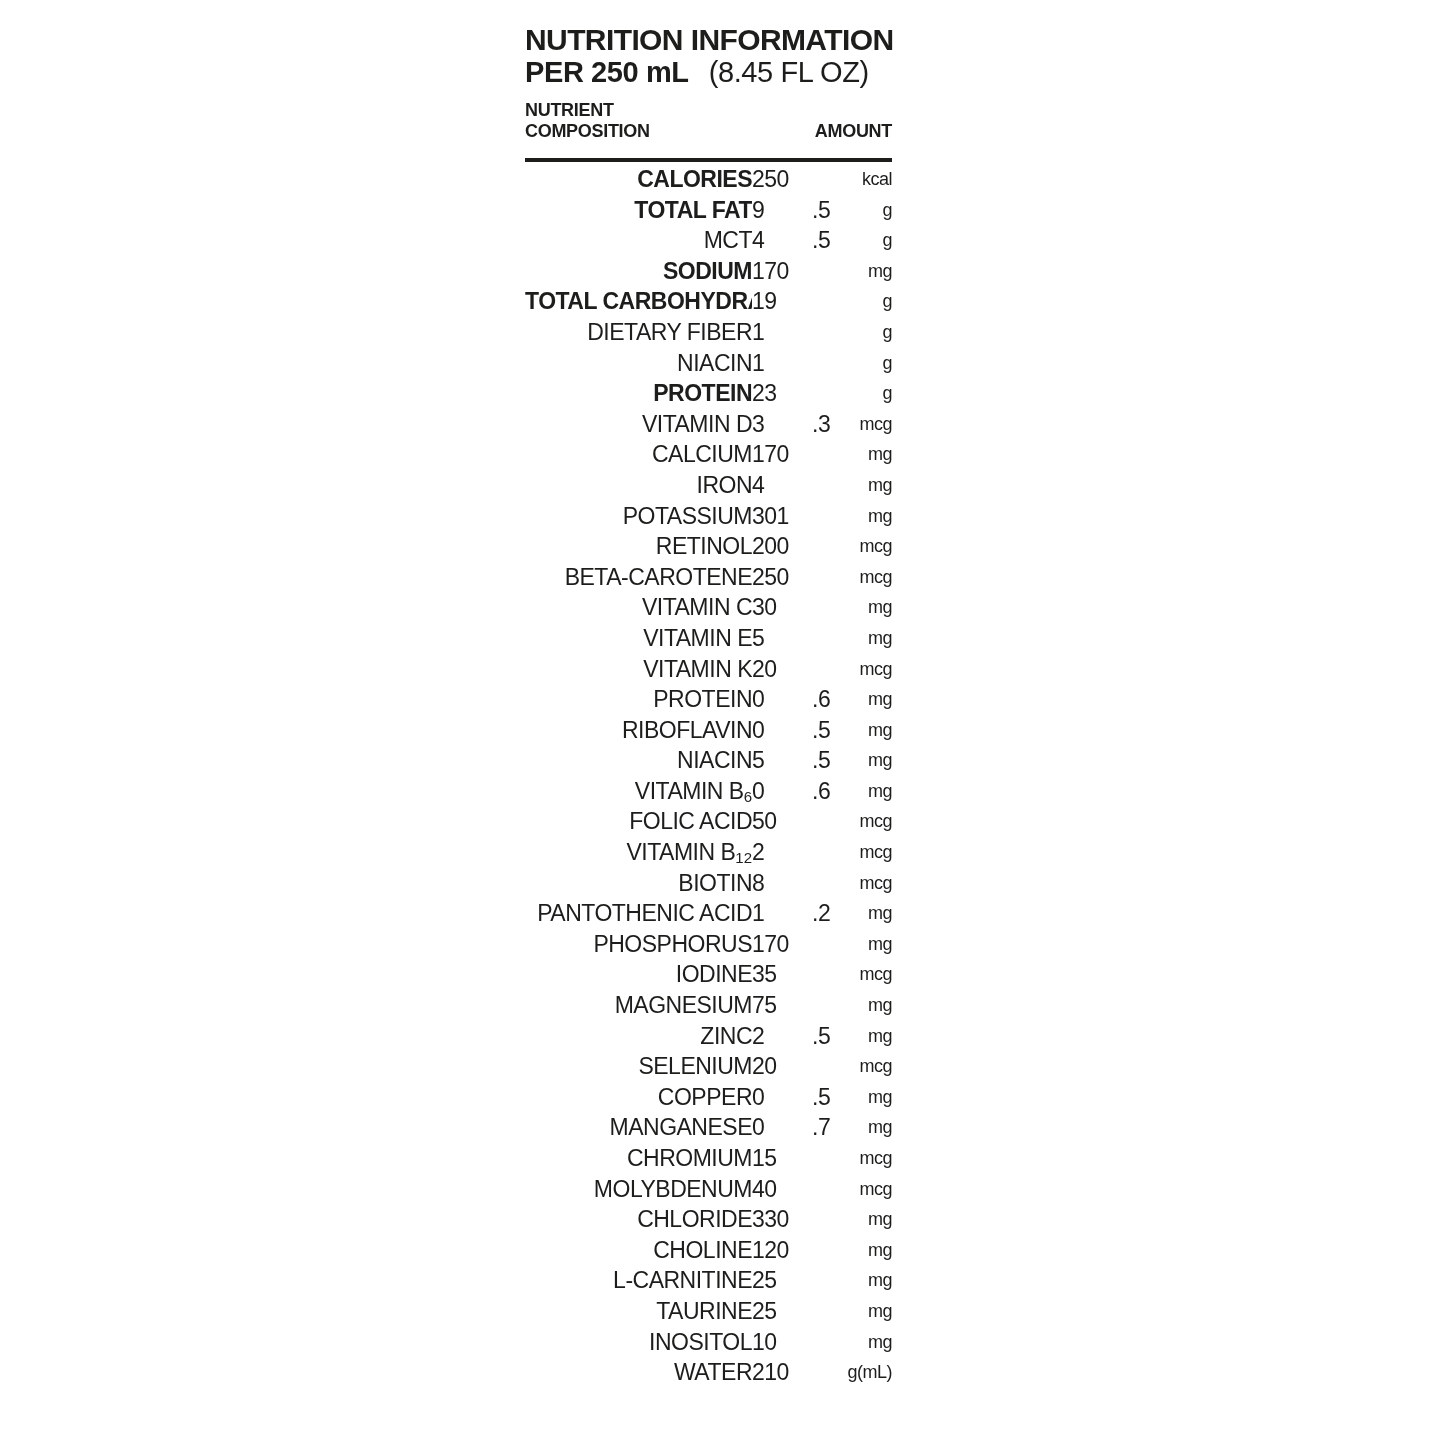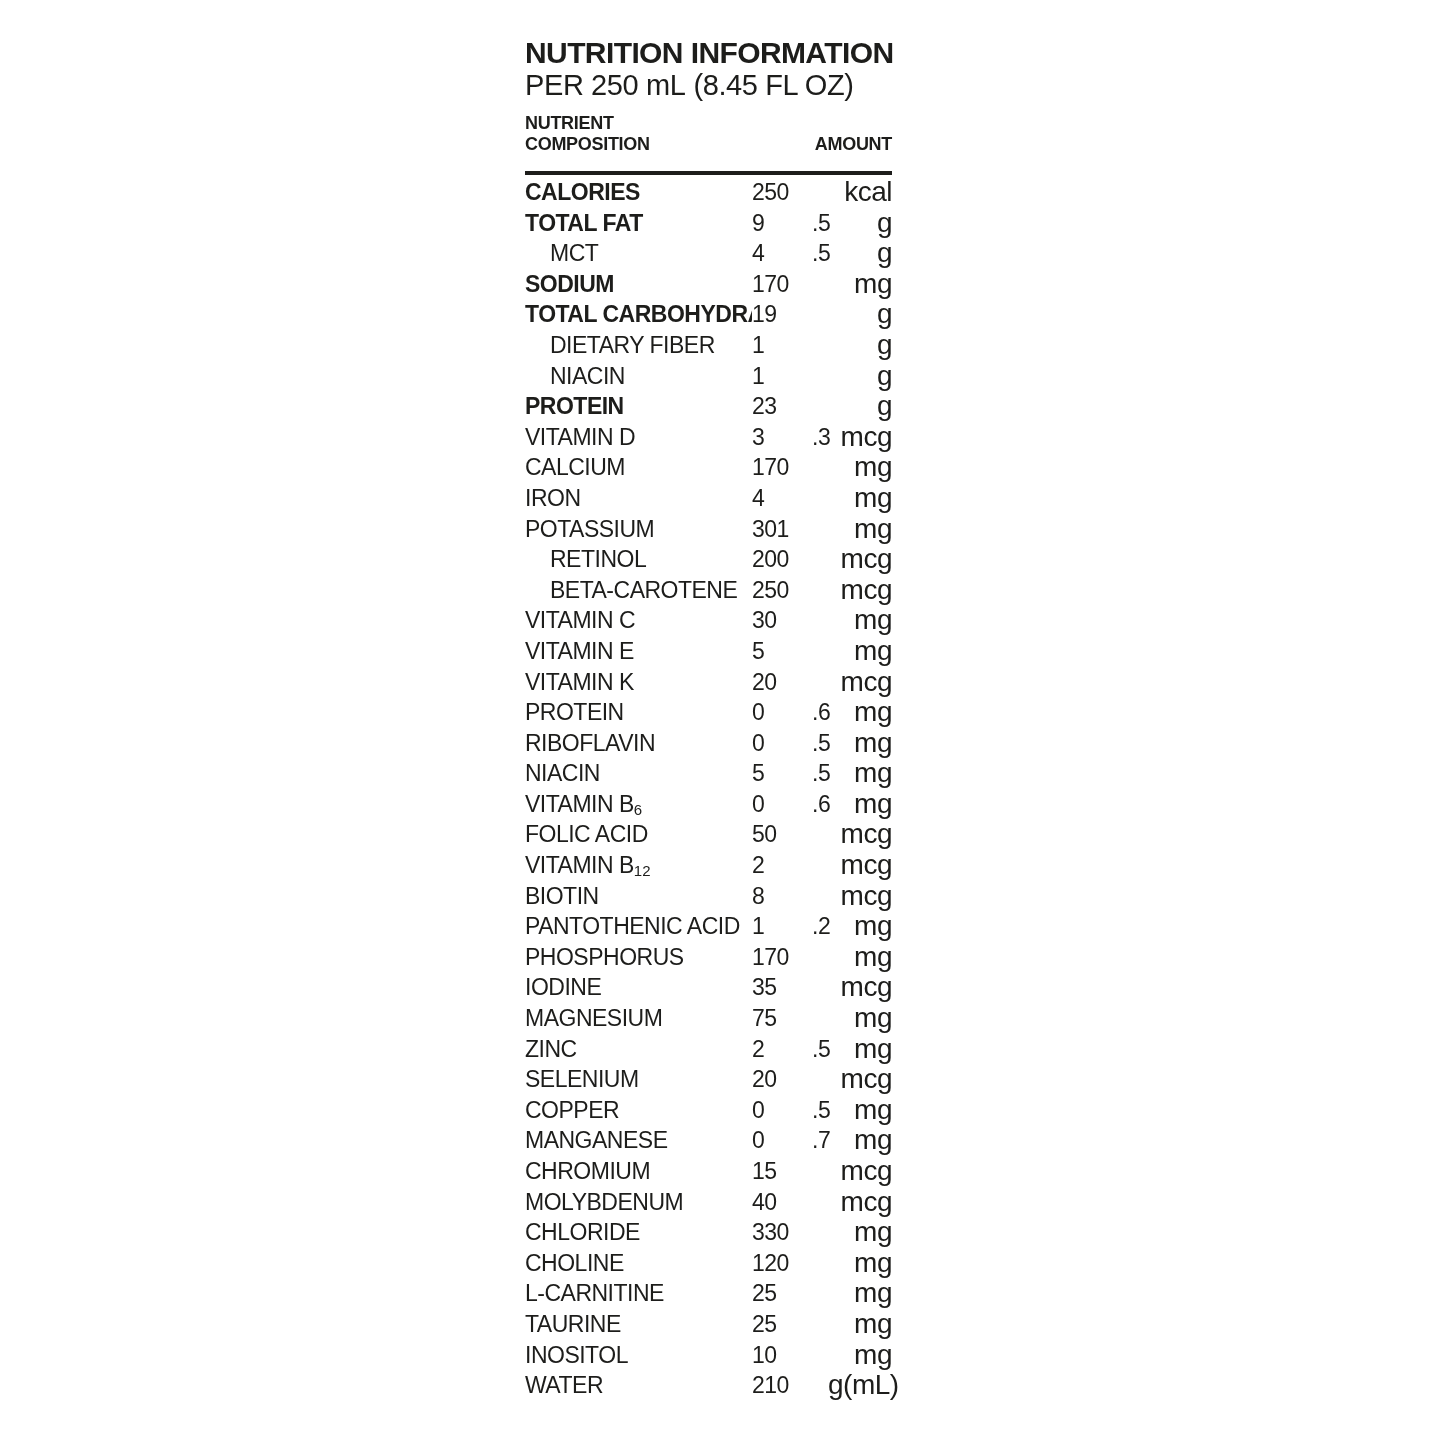--- a/index.html
+++ b/index.html
@@ -11,39 +11,39 @@
     width: 1445px;
     height: 1445px;
     position: relative;
     font-family: "Liberation Sans", sans-serif;
     color: #1d1d1b;
     overflow: hidden;
   }
   .panel {
     position: absolute;
     left: 525px;
-    top: 36px;
+    top: 23px;
     width: 367px;
   }
   .title {
     font-size: 30px;
     font-weight: 700;
     letter-spacing: -0.6px;
     line-height: 33px;
     white-space: nowrap;
   }
   .serving {
     font-size: 29px;
     line-height: 33px;
     white-space: nowrap;
     letter-spacing: -0.4px;
   }
   .serving .b {
-    font-weight: 400;
-    margin-right: 8px;
+    font-weight: 700;
+    margin-right: 20px;
   }
   .thead {
     display: flex;
     align-items: flex-end;
     margin-top: 11px;
     padding-bottom: 16px;
     border-bottom: 4px solid #1d1d1b;
     font-weight: 700;
     font-size: 18px;
     letter-spacing: -0.3px;
@@ -53,21 +53,21 @@
   .tbody { margin-top: 2px; }
   .row {
     display: flex;
     height: 30.6px;
     line-height: 30.6px;
     font-size: 23px;
     letter-spacing: -0.5px;
   }
   .lbl {
     flex: 1;
-    text-align: left;
+    text-align: right;
     white-space: nowrap;
     overflow: hidden;
   }
   .row.bold .lbl { font-weight: 700; }
   .row.indent .lbl { padding-left: 25px; }
   .sub {
     font-size: 15px;
     position: relative;
     top: 3px;
     letter-spacing: 0;
@@ -79,21 +79,21 @@
   }
   .val-frac {
     width: 16px;
     text-align: left;
     white-space: nowrap;
   }
   .unit {
     width: 64px;
     text-align: right;
     white-space: nowrap;
-    font-size: 28px;
+    font-size: 18px;
   }
 </style>
 </head>
 <body>
 
 <div class="panel">
   <div class="title">NUTRITION INFORMATION</div>
   <div class="serving">
     <span class="b">PER 250 mL</span><span>(8.45 FL OZ)</span>
   </div>

